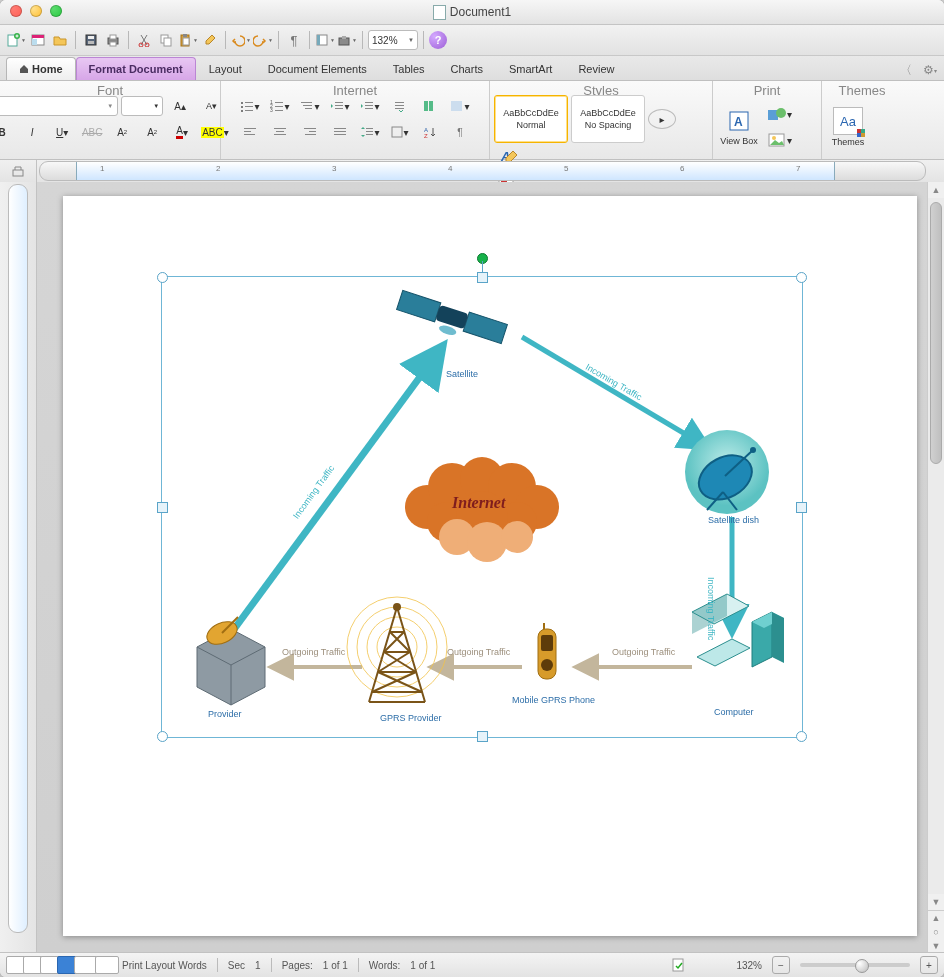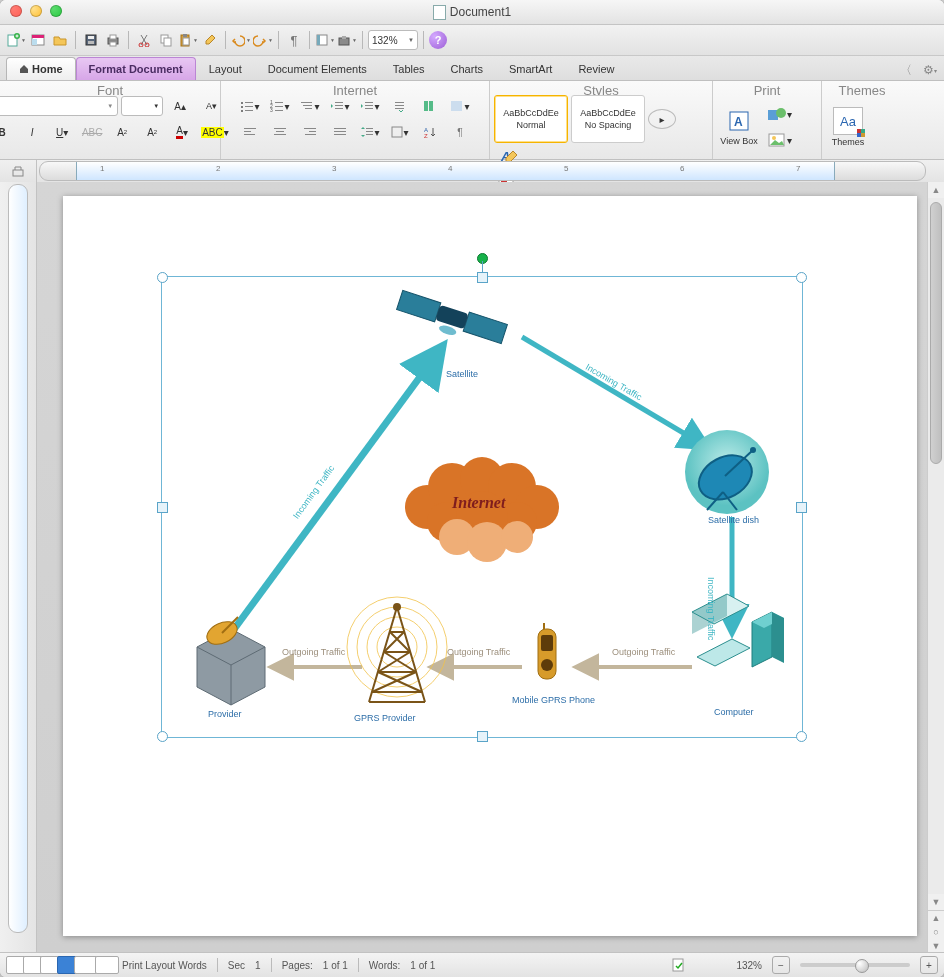--- a/index.html
+++ b/index.html
@@ -602,21 +602,21 @@
 
               <ellipse cx="0" cy="-24" rx="16" ry="10" transform="rotate(-25 0 -24)" fill="#e2a531" stroke="#a06e12"></ellipse>
               <path d="M0 -24 L16 -40" stroke="#a06e12" stroke-width="2"></path>
             </g>
           </svg>
 
           <span class="dlabel" style="left:284px;top:92px">Satellite</span>
           <span class="dlabel" style="left:546px;top:238px">Satellite dish</span>
           <span class="dlabel" style="left:552px;top:430px">Computer</span>
           <span class="dlabel" style="left:350px;top:418px">Mobile GPRS Phone</span>
-          <span class="dlabel" style="left:192px;top:436px">GPRS Provider</span>
+          <span class="dlabel" style="left:218px;top:436px">GPRS Provider</span>
           <span class="dlabel" style="left:46px;top:432px">Provider</span>
           <span class="cloud-label" style="left:290px;top:218px">Internet</span>
 
           <span class="elabel" style="left:120px;top:210px;color:#3fb6c4;transform:rotate(-54deg)">Incoming Traffic</span>
           <span class="elabel" style="left:420px;top:100px;color:#3fb6c4;transform:rotate(30deg)">Incoming Traffic</span>
           <span class="elabel" style="left:554px;top:300px;color:#3fb6c4;transform:rotate(90deg);transform-origin:left top">Incoming Traffic</span>
           <span class="elabel" style="left:450px;top:370px">Outgoing Traffic</span>
           <span class="elabel" style="left:285px;top:370px">Outgoing Traffic</span>
           <span class="elabel" style="left:120px;top:370px">Outgoing Traffic</span>
         </div>

